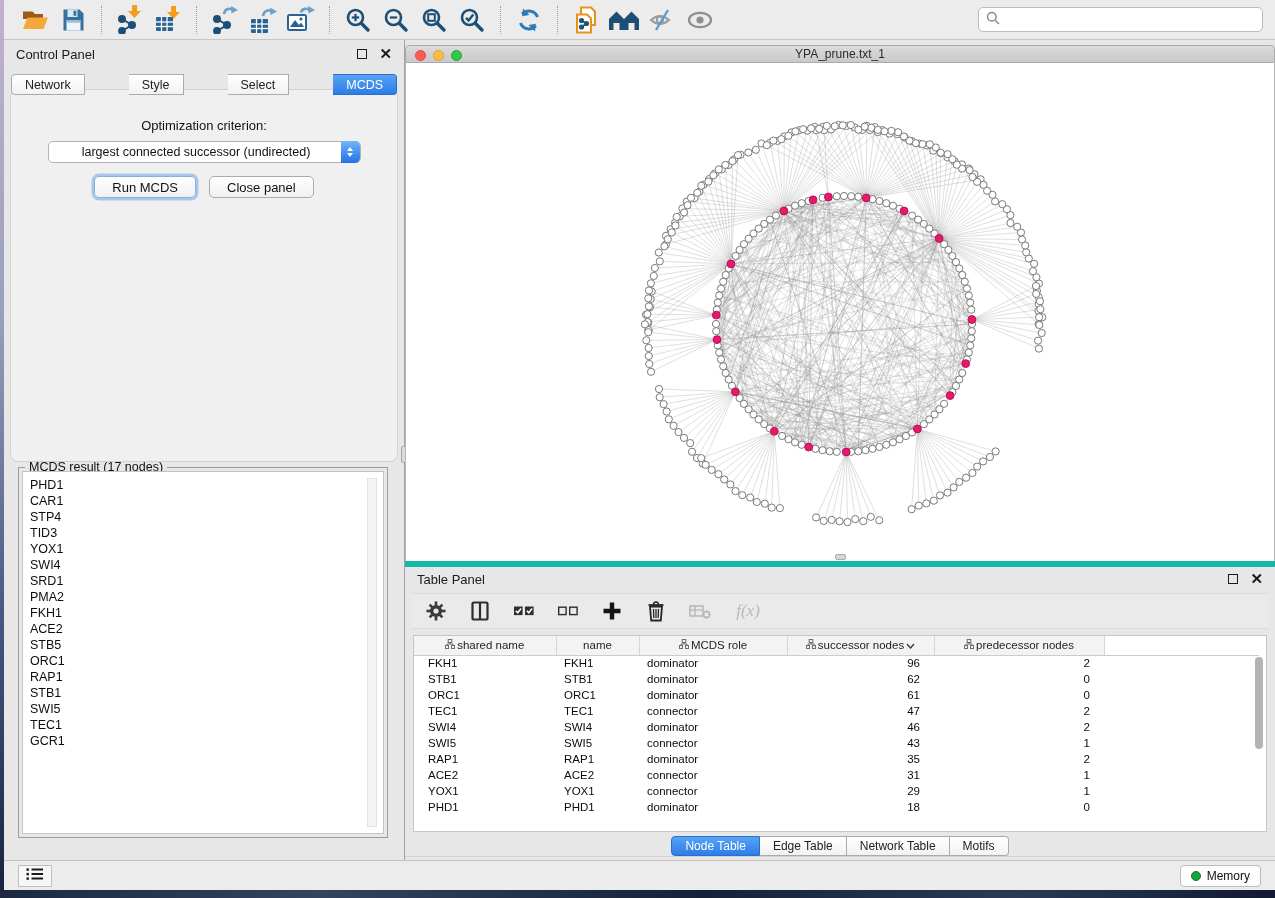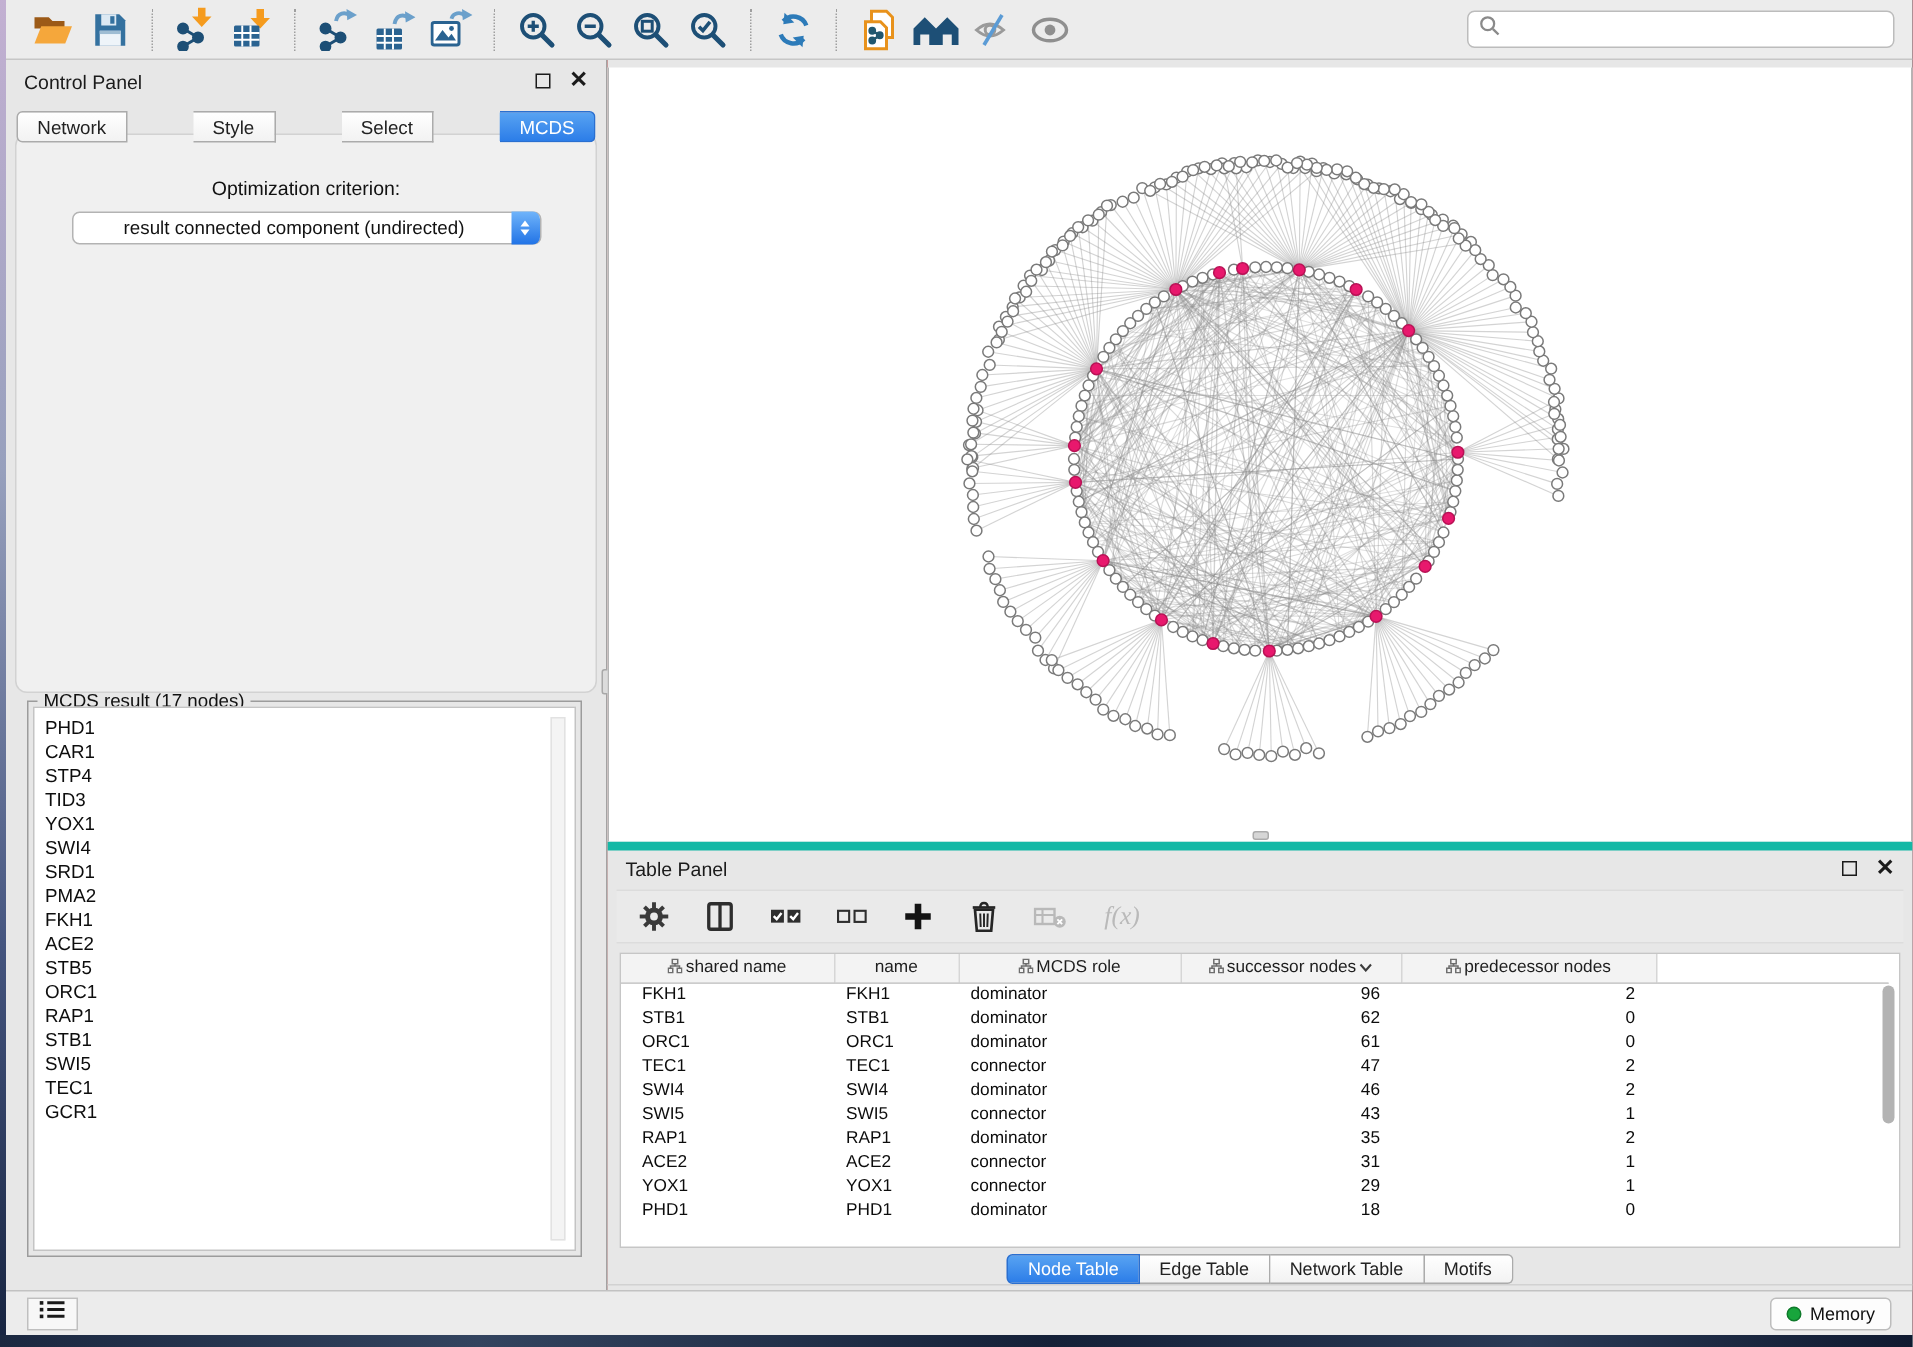--- a/index.html
+++ b/index.html
@@ -300,25 +300,29 @@
       </div>
       <div class="cp-tabs" id="cp-tabs">
           <div class="tab">Network</div>
           <div class="tab">Style</div>
           <div class="tab">Select</div>
           <div class="tab active">MCDS</div>
         </div>
       <div class="cp-content">
         <div class="crit-label">Optimization criterion:</div>
         <div class="dropdown">
-          <span class="dd-value">result connected component (undirected)</span>
+          <span class="dd-value">largest connected successor (undirected)</span>
           <span class="dd-stepper">
               <span class="dd-up"></span>
               <span class="dd-down"></span>
             </span>
+        </div>
+        <div class="btn-row">
+          <div class="btn focused">Run MCDS</div>
+          <div class="btn">Close panel</div>
         </div>
       </div>
       <div class="mcds-group">
         <span class="mcds-legend">MCDS result (17 nodes)</span>
         <div class="mcds-list" id="mcds-list">
           <div class="mcds-scroll"></div>
         <div class="mcds-item">PHD1</div>
             <div class="mcds-item">CAR1</div>
             <div class="mcds-item">STP4</div>
             <div class="mcds-item">TID3</div>
@@ -338,20 +342,28 @@
           </div>
       </div>
     </div>
 
     <div class="v-split">
       <div class="v-handle"></div>
     </div>
 
     <div class="right-col">
       <div class="net-window">
+        <div class="net-titlebar">
+          <span class="lights">
+            <span class="light red"></span>
+            <span class="light yellow"></span>
+            <span class="light green"></span>
+          </span>
+          <span class="net-title">YPA_prune.txt_1</span>
+        </div>
         <div class="net-canvas">
           <svg id="net-svg" width="868" height="497" viewBox="0 0 868 497" preserveAspectRatio="none">
               <g>
                 <line x1="564.2" y1="282.4" x2="395.7" y2="381.8" stroke="#8c8c8c" stroke-width="0.7" stroke-opacity="0.28"></line>
                 <line x1="311.8" y1="282.4" x2="333.6" y2="186.9" stroke="#8c8c8c" stroke-width="0.7" stroke-opacity="0.28"></line>
                 <line x1="313.2" y1="232.5" x2="452.3" y2="133.8" stroke="#8c8c8c" stroke-width="0.7" stroke-opacity="0.28"></line>
                 <line x1="317.2" y1="303.3" x2="423.7" y2="388.2" stroke="#8c8c8c" stroke-width="0.7" stroke-opacity="0.28"></line>
                 <line x1="438.0" y1="133.0" x2="517.8" y2="160.9" stroke="#8c8c8c" stroke-width="0.7" stroke-opacity="0.28"></line>
                 <line x1="452.3" y1="388.2" x2="311.8" y2="282.4" stroke="#8c8c8c" stroke-width="0.7" stroke-opacity="0.28"></line>
                 <line x1="487.0" y1="142.7" x2="352.7" y2="165.6" stroke="#8c8c8c" stroke-width="0.7" stroke-opacity="0.28"></line>

